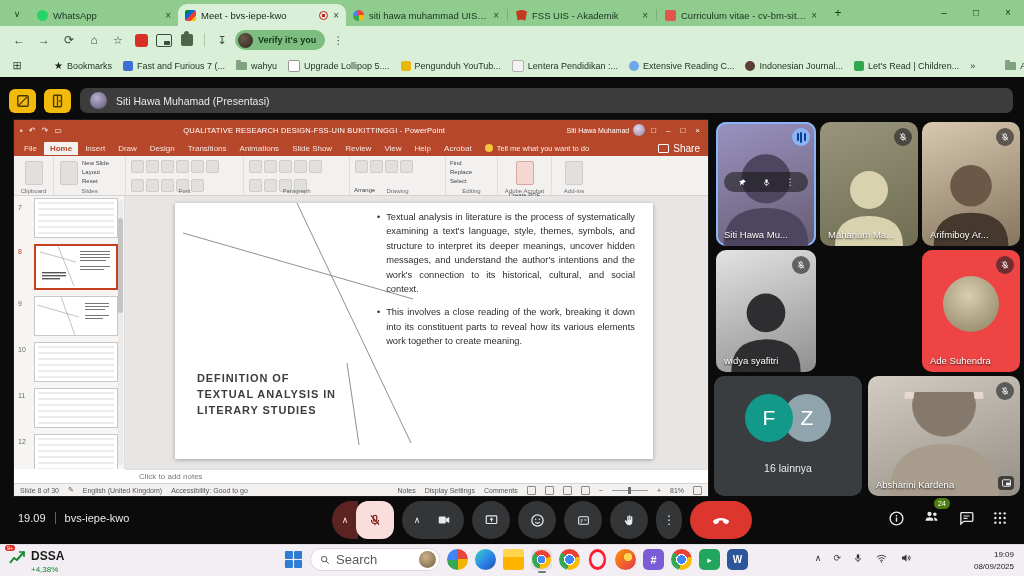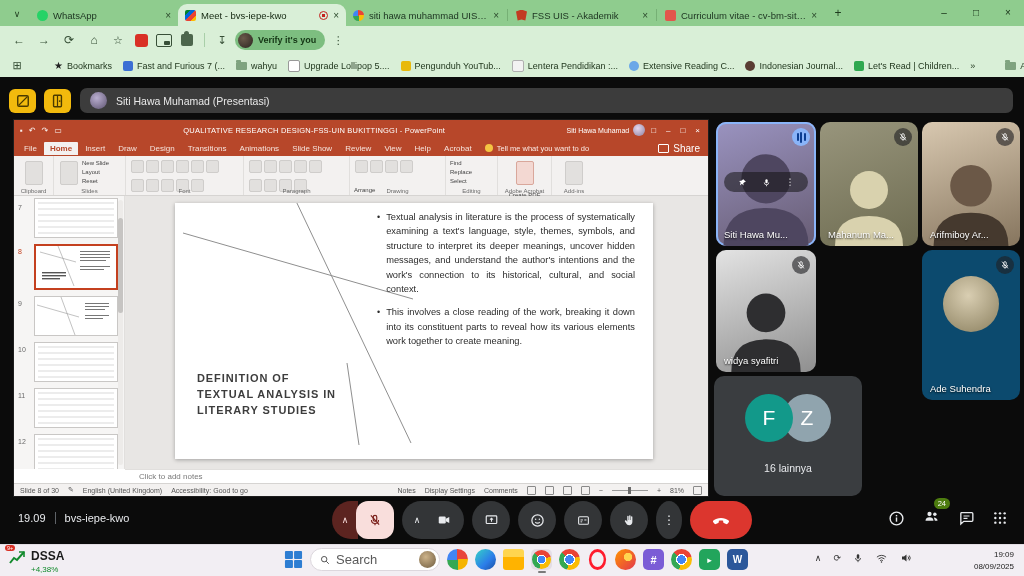--- a/index.html
+++ b/index.html
@@ -541,21 +541,21 @@
       <svg width="10" height="10" viewBox="0 0 24 24">
           <rect x="9" y="4" width="6" height="10" rx="3" fill="none" stroke="#fff" stroke-width="2"></rect>
           <path d="M6 12a6 6 0 0 0 12 0M12 18v3" stroke="#fff" stroke-width="2" fill="none"></path>
           <line x1="5" y1="4" x2="19" y2="20" stroke="#fff" stroke-width="2"></line>
         </svg>
     </div>
     <div class="nm">widya syafitri</div>
   </div>
 
 
-  <div class="tile" style="left:922px;top:250px;width:98px;height:150px;background:#0c4a6e">
+  <div class="tile" style="left:922px;top:250px;width:98px;height:122px;background:#ef4444">
     <div class="avc" style="top:26px;width:56px;height:56px;background:radial-gradient(circle at 45% 35%,#d9ceb2,#8a7f5e)"></div>
     <div class="micoff">
       <svg width="10" height="10" viewBox="0 0 24 24">
           <rect x="9" y="4" width="6" height="10" rx="3" fill="none" stroke="#fff" stroke-width="2"></rect>
           <path d="M6 12a6 6 0 0 0 12 0M12 18v3" stroke="#fff" stroke-width="2" fill="none"></path>
           <line x1="5" y1="4" x2="19" y2="20" stroke="#fff" stroke-width="2"></line>
         </svg>
     </div>
     <div class="nm">Ade Suhendra</div>
   </div>
@@ -565,20 +565,41 @@
       <div class="fzc" style="background:#12998a;z-index:2">
           <span>F</span>
         </div>
       <div class="fzc" style="background:#90A4AE;margin-left:-10px">
           <span>Z</span>
         </div>
     </div>
     <div class="more-label">16 lainnya</div>
   </div>
 
+  <div class="tile" style="left:868px;top:376px;width:152px;height:120px;background:linear-gradient(160deg,#d2ccc3,#968f85)">
+    <svg class="sil" viewBox="0 0 100 100" width="152" height="104" preserveAspectRatio="xMidYMax slice">
+        <circle cx="50" cy="40" r="21" fill="#85796b"></circle>
+        <path d="M14 100 Q14 66 50 66 Q86 66 86 100 Z" fill="#a89c8d"></path>
+        <path d="M27 36 a23 23 0 0 1 46 0" fill="none" stroke="#e6d8cf" stroke-width="6"></path>
+      </svg>
+    <div class="micoff">
+      <svg width="10" height="10" viewBox="0 0 24 24">
+          <rect x="9" y="4" width="6" height="10" rx="3" fill="none" stroke="#fff" stroke-width="2"></rect>
+          <path d="M6 12a6 6 0 0 0 12 0M12 18v3" stroke="#fff" stroke-width="2" fill="none"></path>
+          <line x1="5" y1="4" x2="19" y2="20" stroke="#fff" stroke-width="2"></line>
+        </svg>
+    </div>
+    <div class="pipbtn">
+      <svg width="9" height="8" viewBox="0 0 12 10">
+          <rect x="0.7" y="0.7" width="10.6" height="8.6" rx="1.2" fill="none" stroke="#fff" stroke-width="1.2"></rect>
+          <rect x="5.5" y="4.5" width="5" height="3.5" fill="#fff"></rect>
+        </svg>
+    </div>
+    <div class="nm">Absharini Kardena</div>
+  </div>
 
   <div class="mtime">
     <span>19.09</span>
     <span class="dv"></span>
     <span>bvs-iepe-kwo</span>
   </div>
 
   <div class="mctls">
     <div class="micpill">
       <div class="chev">∧</div>

